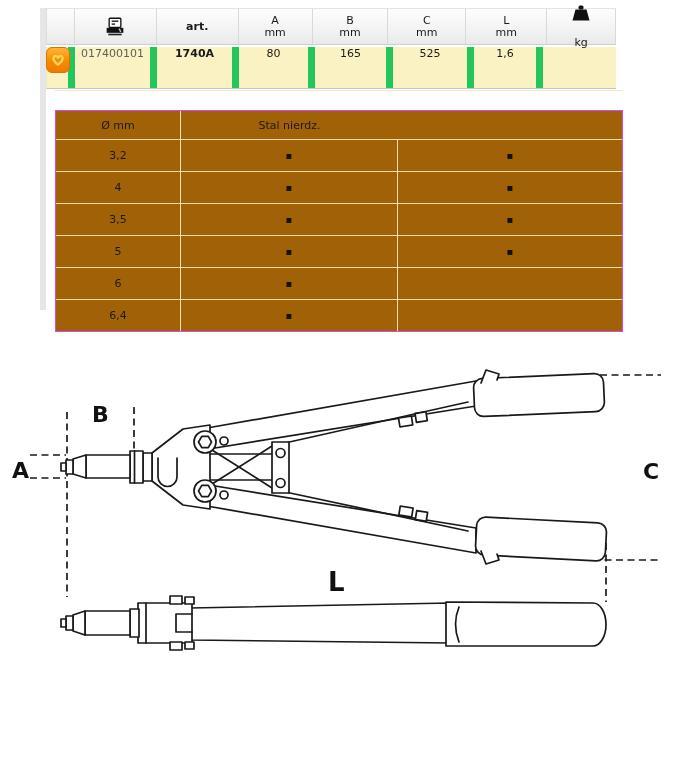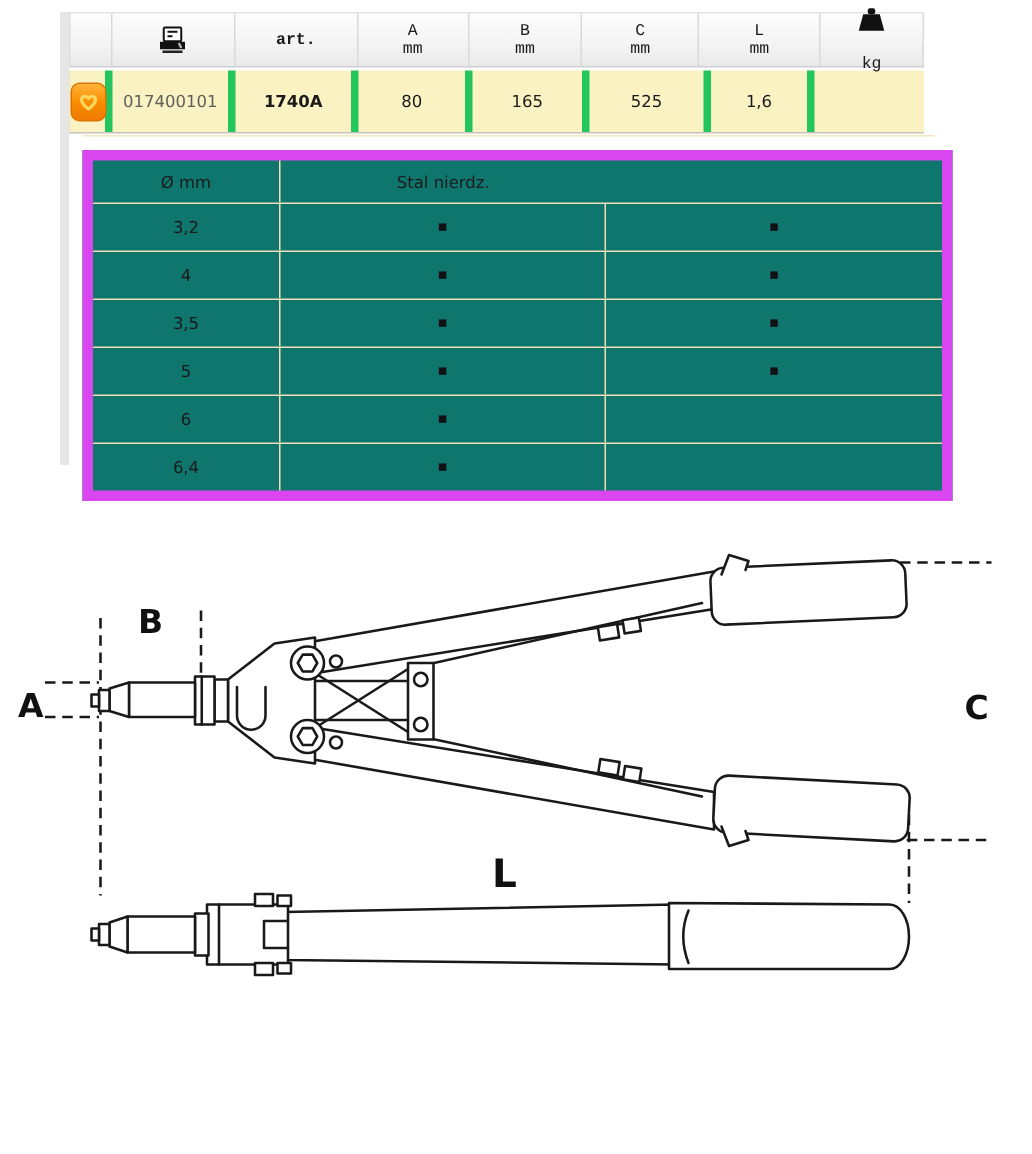--- a/index.html
+++ b/index.html
@@ -6,41 +6,41 @@
   .stage{position:relative;width:688px;height:769px;background:#fff;overflow:hidden;
          font-family:"DejaVu Sans","Liberation Sans",sans-serif;font-size:11px;color:#1a1a1a;}
 
   
   .edge-strip{position:absolute;left:40px;top:8px;width:6px;height:302px;background:#e6e6e6;}
 
   
   .mtable{position:absolute;left:46px;top:8px;width:570px;}
   .mhead{display:flex;height:37px;box-sizing:border-box;
          background:linear-gradient(#fdfdfd,#f4f4f4 55%,#e9e9e9);
-         border-top:1px solid #e3e3e3;border-bottom:1px solid #cfcfcf;border-left:1px solid #dcdcdc;font-family:Liberation Mono, monospace;}
+         border-top:1px solid #e3e3e3;border-bottom:1px solid #cfcfcf;border-left:1px solid #dcdcdc;}
   .mhead .mcell{display:flex;flex-direction:column;align-items:center;justify-content:center;
                 box-sizing:border-box;border-right:1px solid #d9d9d9;line-height:12px;}
   .mrow{display:flex;height:42px;box-sizing:border-box;background:#FAF2C3;margin-top:2px;
         border-bottom:1px solid #c6c6c6;border-left:1px solid #efe8c8;}
-  .mrow .mcell{display:flex;align-items:center;justify-content:center;box-sizing:border-box;
-               border-right:5px solid #22c55e;}
+  .mrow .mcell{display:flex;justify-content:center;box-sizing:border-box;
+               border-right:7px solid #22c55e;}
   .w0{width:28px}.w1{width:82px}.w2{width:82px}.w3{width:74px}
   .w4{width:76px}.w5{width:78px}.w6{width:81px}.w7{width:69px}
   .bold{font-weight:bold}
   .code{color:#60605a}
   .kg-label{margin-top:15px}
 
   
   .fav-btn{width:26px;height:26px;border-radius:6px;border:1px solid #db7500;box-sizing:border-box;
            background:linear-gradient(#ffb33a,#f98e00 50%,#ef7a00);display:flex;align-items:center;justify-content:center;
            cursor:pointer;}
 
   
   .sub-hairline{position:absolute;left:55px;top:90px;width:568px;border-top:1px solid #f3e6c4;}
-  .stable{position:absolute;left:55px;top:100px;width:566px;border:7px solid #d946ef;background:#0f766e;}
+  .stable{position:absolute;left:55px;top:110px;width:566px;border:1px solid #d946ef;background:#a16207;}
   .srow{display:grid;grid-template-columns:125px 217px 224px;border-top:1px solid #f1deb6;}
   .srow:first-child{border-top:none;}
   .scell{display:flex;align-items:center;justify-content:center;height:31px;box-sizing:border-box;
          border-right:1px solid #f1deb6;}
   .scell:last-child{border-right:none;}
   .srow.shead .scell{height:28px;}
   .dot{font-size:10px;line-height:1;color:#111;}
 
   
   .drawing{position:absolute;left:0;top:350px;width:688px;height:340px;}

